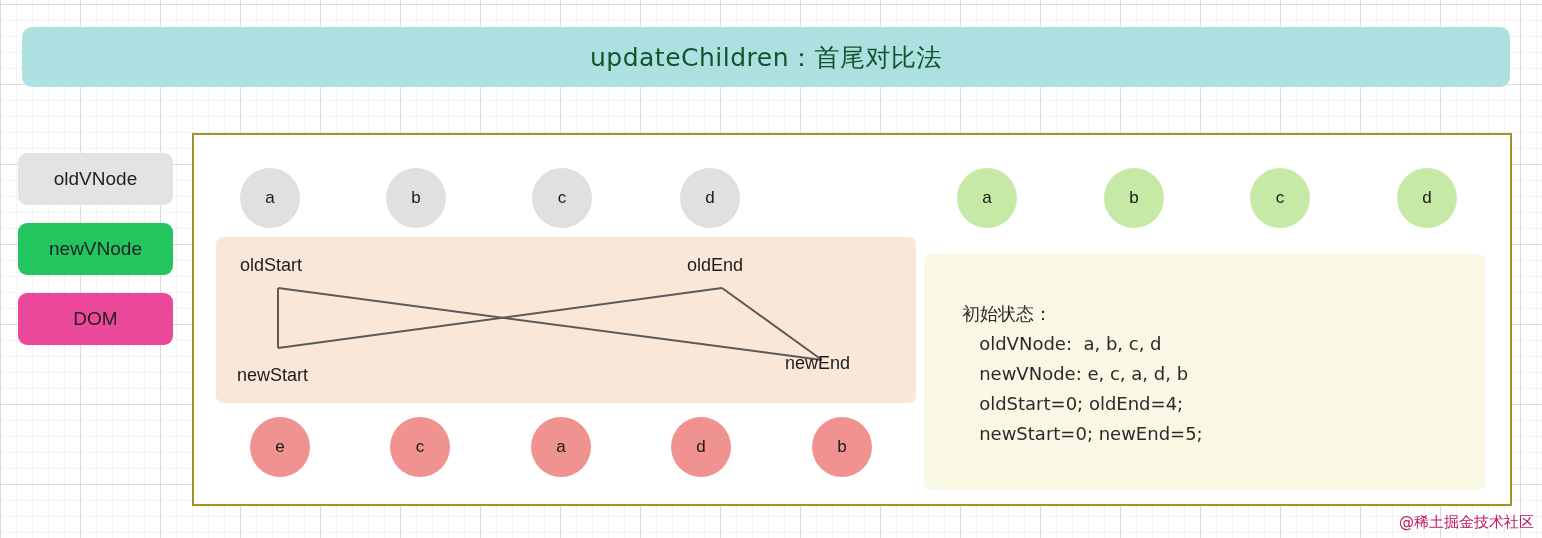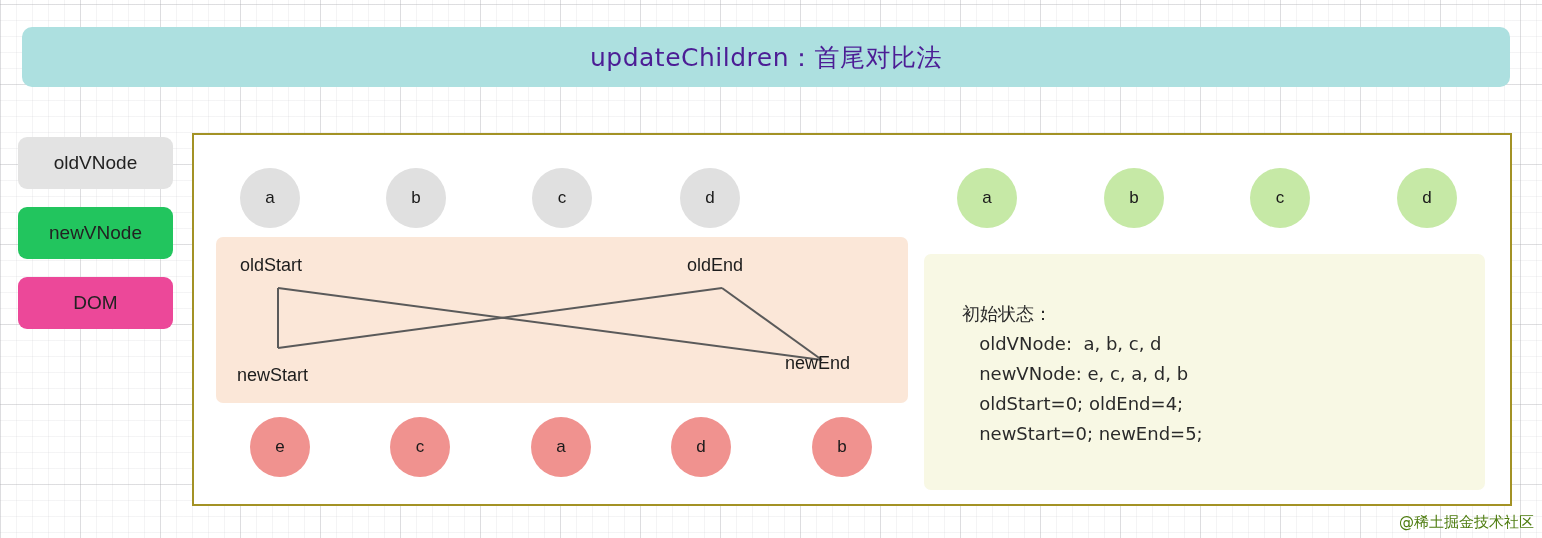--- a/index.html
+++ b/index.html
@@ -30,37 +30,38 @@
     width: 1488px;
     height: 60px;
     background: #ade0e0;
     border-radius: 10px;
     display: flex;
     align-items: center;
     justify-content: center;
   }
   #title-text {
     font-size: 25px;
-    color: #4c1d95;
+    color: #14532d;
     letter-spacing: 0.5px;
     font-family: "DejaVu Sans", "Liberation Sans", sans-serif;
   }
 
   
   .legend-chip {
     position: absolute;
     left: 18px;
     width: 155px;
     height: 52px;
     border-radius: 9px;
     display: flex;
     align-items: center;
     justify-content: center;
     font-size: 19px;
     color: #222;
+    margin-top: 16px;
   }
   #legend-oldvnode { top: 137px; background: #e3e3e3; }
   #legend-newvnode { top: 207px; background: #22c55e; }
   #legend-dom      { top: 277px; background: #ec4899; }
 
   
   #diagram-box {
     position: absolute;
     left: 192px;
     top: 133px;
@@ -89,20 +90,21 @@
 
   
   #compare-panel {
     position: absolute;
     left: 216px;
     top: 237px;
     width: 692px;
     height: 166px;
     background: #fbe7d8;
     border-radius: 7px;
+    padding-left: 8px;
   }
   #compare-svg {
     position: absolute;
     left: 0;
     top: 0;
     width: 692px;
     height: 166px;
   }
   .ptr-label {
     position: absolute;
@@ -131,21 +133,21 @@
     white-space: pre;
     font-family: "DejaVu Sans", "Liberation Sans", sans-serif;
   }
 
   
   #watermark {
     position: absolute;
     right: 8px;
     bottom: 6px;
     font-size: 15px;
-    color: #4d7c0f;
+    color: #be185d;
     font-family: "DejaVu Sans", "Liberation Sans", sans-serif;
   }
 </style>
 </head>
 <body>
 
 <div id="title-banner">
   <span id="title-text">updateChildren：首尾对比法</span>
 </div>
 

